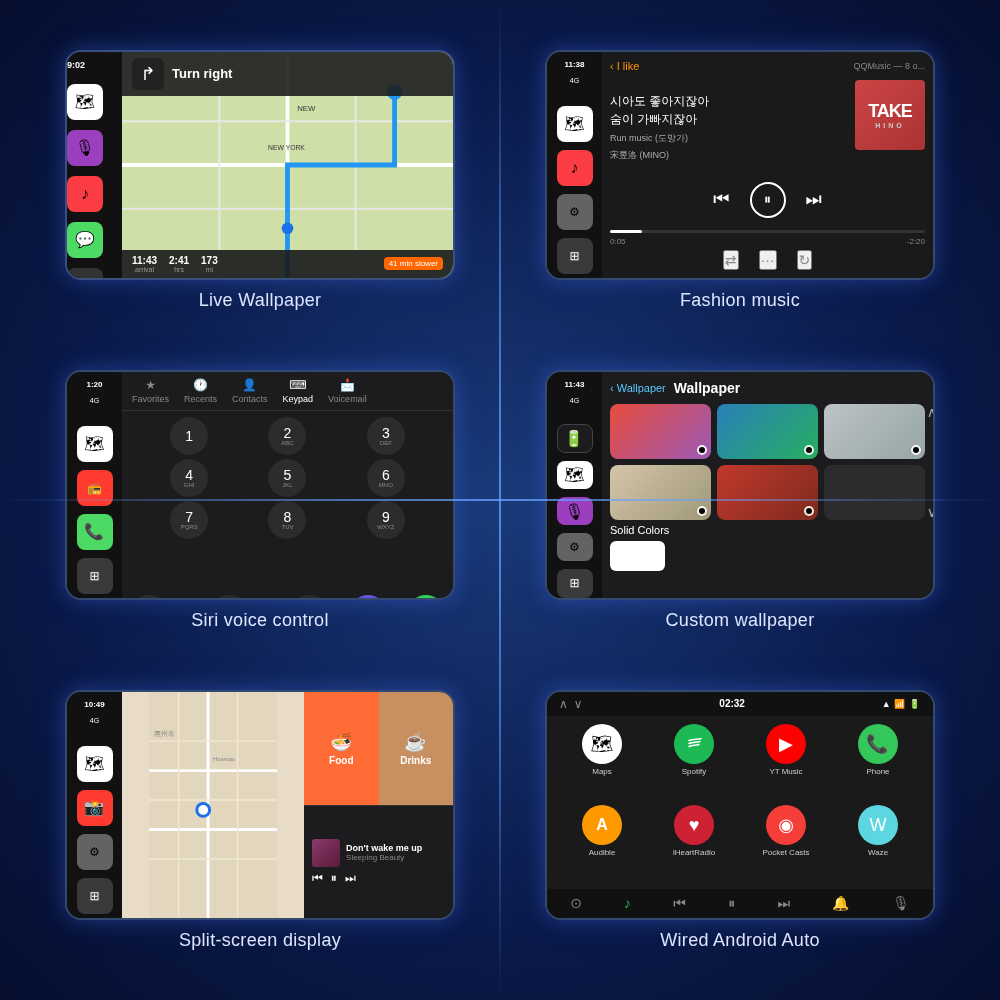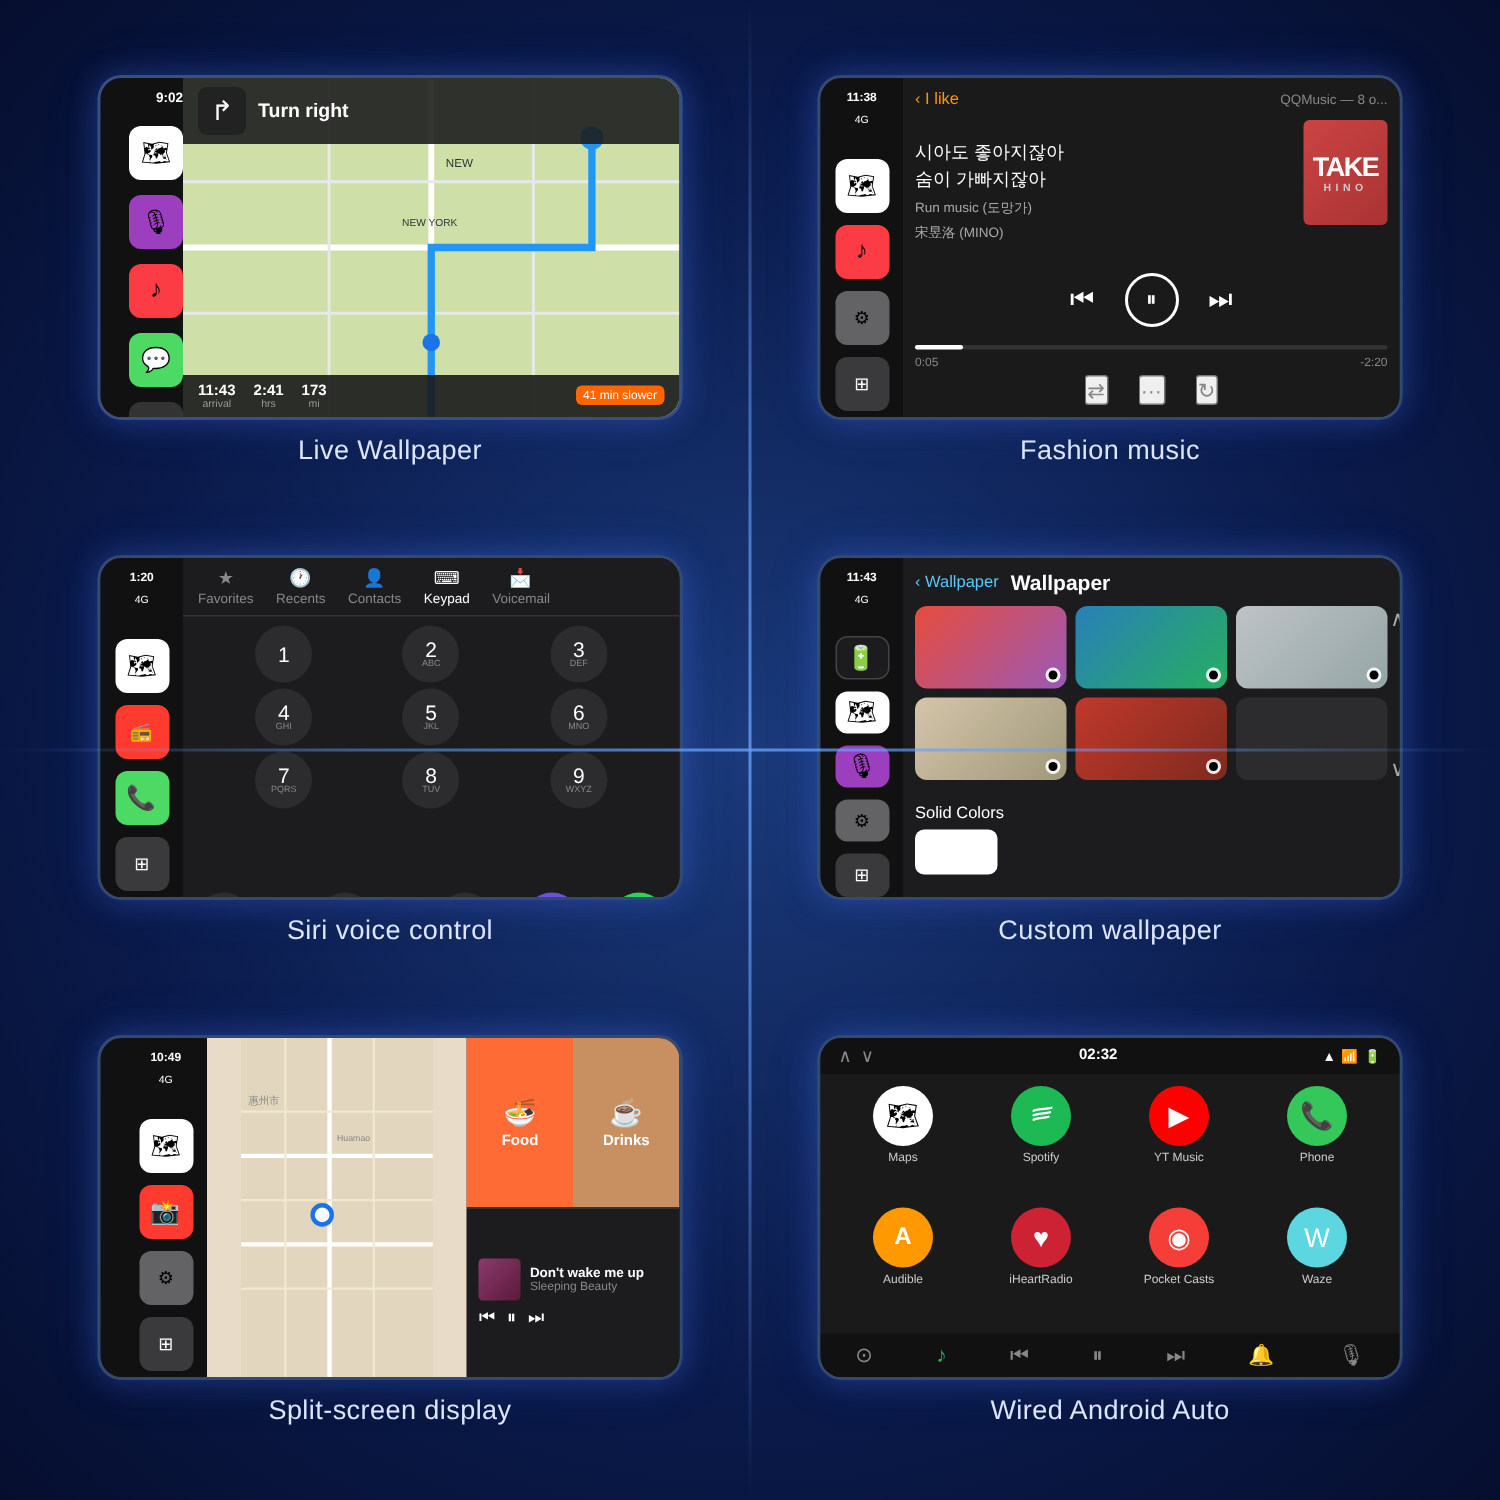--- a/index.html
+++ b/index.html
@@ -79,21 +79,21 @@
       height: 100%;
       position: relative;
       display: flex;
     }
     .nav-sidebar {
       width: 55px;
       height: 100%;
       background: #111;
       display: flex;
       flex-direction: column;
-      align-items: flex-end;
+      align-items: flex-start;
       padding-top: 8px;
       gap: 8px;
     }
     .nav-time {
       color: #fff;
       font-size: 9px;
       font-weight: 600;
     }
     .nav-icons-col {
       display: flex;
@@ -243,21 +243,21 @@
       font-size: 12px;
       font-weight: 500;
       line-height: 1.5;
     }
     .music-sub {
       color: #aaa;
       font-size: 9px;
       margin-top: 4px;
     }
     .music-album {
-      width: 56px;
+      width: 70px;
       height: 70px;
       background: linear-gradient(135deg, #c44, #a33);
       border-radius: 4px;
       display: flex;
       align-items: center;
       justify-content: center;
       color: #fff;
       font-size: 14px;
       font-weight: 900;
       flex-shrink: 0;
@@ -499,21 +499,21 @@
       justify-content: center;
     }
     .wall-dot::after {
       content: '';
       width: 6px;
       height: 6px;
       border-radius: 50%;
       background: #000;
     }
     .wall-solid-section {
-      margin-top: 16px;
+      margin-top: 4px;
     }
     .wall-solid-title {
       color: #fff;
       font-size: 11px;
       margin-bottom: 5px;
     }
     .wall-colors {
       display: flex;
       gap: 6px;
     }
@@ -521,21 +521,20 @@
       width: 55px;
       height: 30px;
       border-radius: 6px;
     }
 
     
     .split-screen {
       width: 390px;
       height: 230px;
       background: #111;
-      padding-left: 16px;
     }
     .split-inner {
       width: 100%;
       height: 100%;
       display: flex;
     }
     .split-sidebar {
       width: 55px;
       background: #111;
       display: flex;

